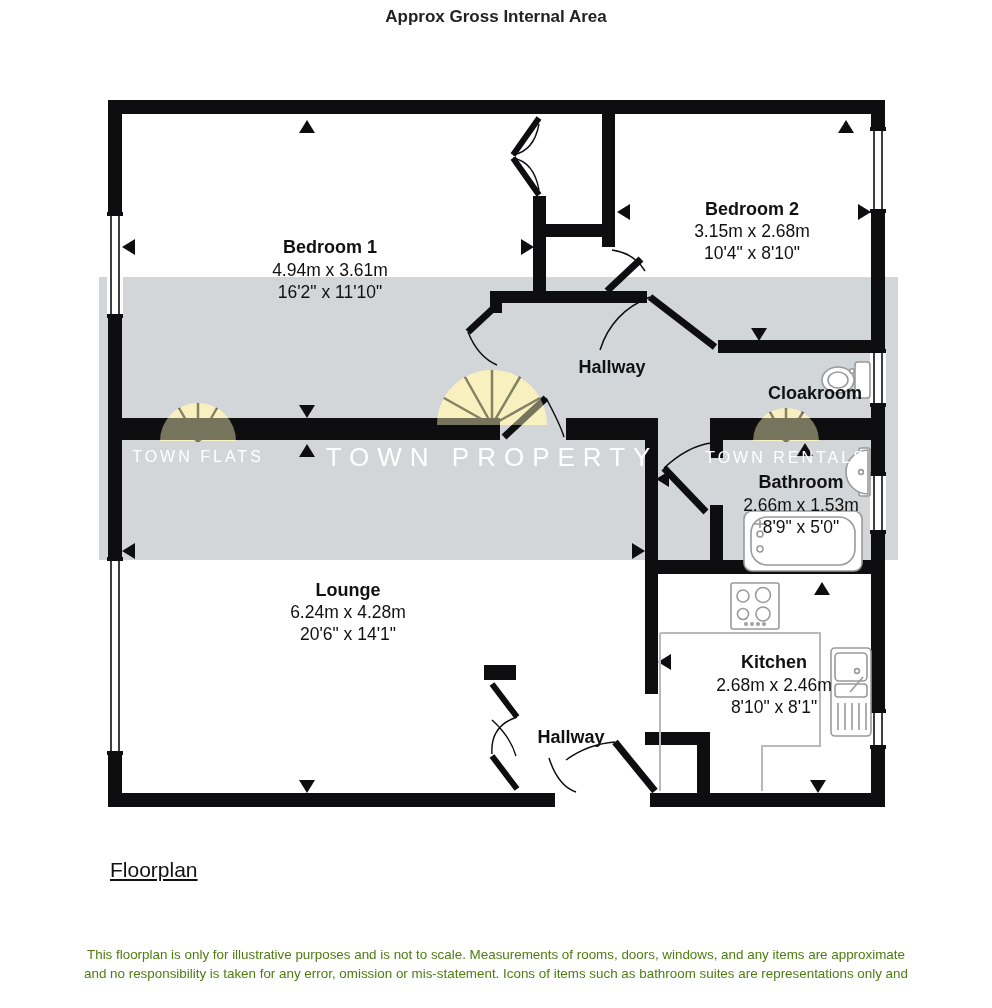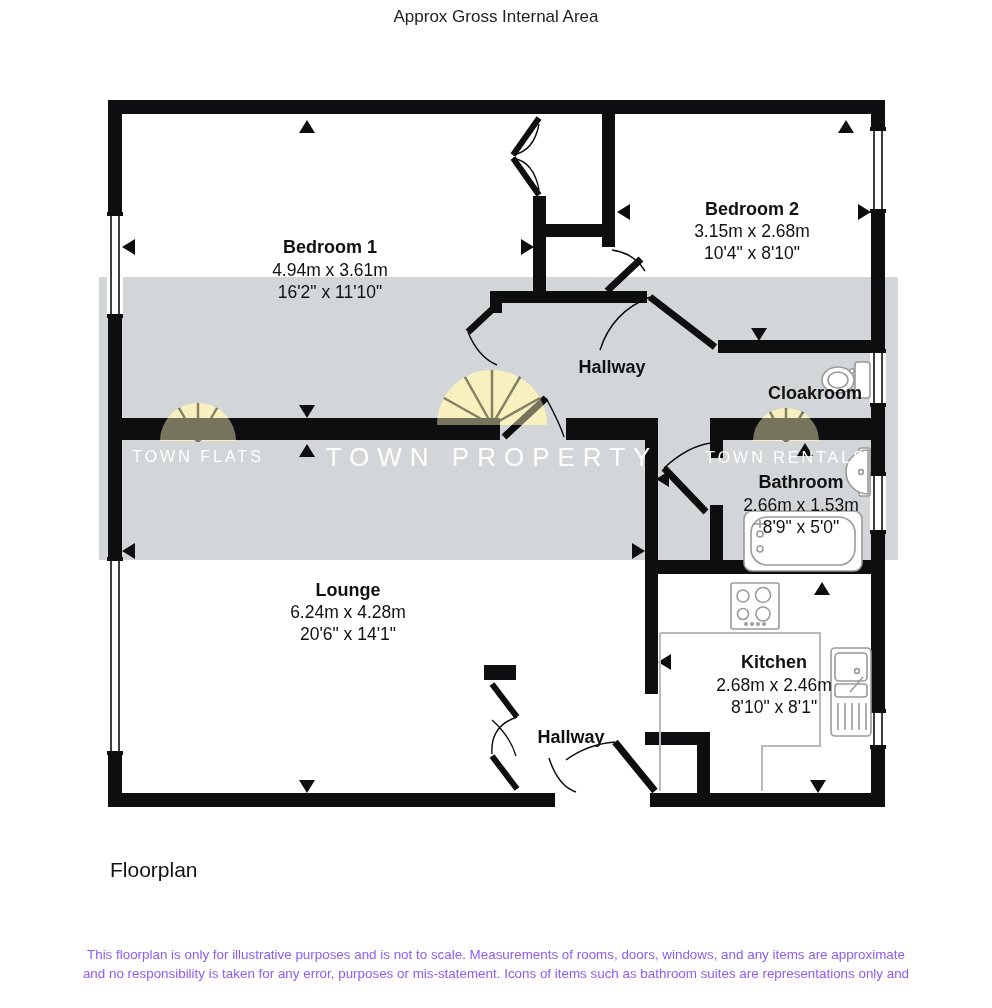--- a/index.html
+++ b/index.html
@@ -1,23 +1,23 @@
 <!DOCTYPE html>
 <html><head>
 <meta charset="utf-8">
 <style>
   html,body{margin:0;padding:0;background:#fff;}
   .page{position:relative;width:992px;height:1008px;background:#ffffff;overflow:hidden;
         font-family:"Liberation Sans", sans-serif;}
   .title{position:absolute;top:6px;left:0;width:992px;text-align:center;
-         font-size:17px;font-weight:normal;color:#222;line-height:22px;}
+         font-size:17px;font-weight:bold;color:#222;line-height:22px;}
   .plan-svg{position:absolute;top:0;left:0;}
-  .caption{position:absolute;top:858px;left:110px;font-size:21px;color:#111;}
+  .caption{position:absolute;top:858px;left:110px;font-size:21px;color:#111;text-decoration:underline;}
   .disclaimer{position:absolute;top:946px;left:0;width:992px;text-align:center;
-              font-size:13.4px;line-height:18.5px;color:#8b5cf6;}
+              font-size:13.4px;line-height:18.5px;color:#4d7c0f;}
   text.room-name{font-size:18px;font-weight:bold;fill:#111;}
   text.room-dim{font-size:17.5px;fill:#111;}
   text.wm-small{font-size:16px;letter-spacing:3px;}
   text.wm-big{font-size:26px;letter-spacing:8px;}
 </style>
 </head>
 <body>
 
 <div class="page">
 
@@ -239,16 +239,16 @@
       <text x="774" y="713" class="room-dim">8'10" x 8'1"</text>
 
       <text x="571" y="743" class="room-name">Hallway</text>
     </g>
   </svg>
 
   <div class="caption">Floorplan</div>
 
   <div class="disclaimer">
     <div>This floorplan is only for illustrative purposes and is not to scale. Measurements of rooms, doors, windows, and any items are approximate</div>
-    <div>and no responsibility is taken for any error, purposes or mis-statement. Icons of items such as bathroom suites are representations only and</div>
+    <div>and no responsibility is taken for any error, omission or mis-statement. Icons of items such as bathroom suites are representations only and</div>
   </div>
 
 </div>
 
 </body></html>

